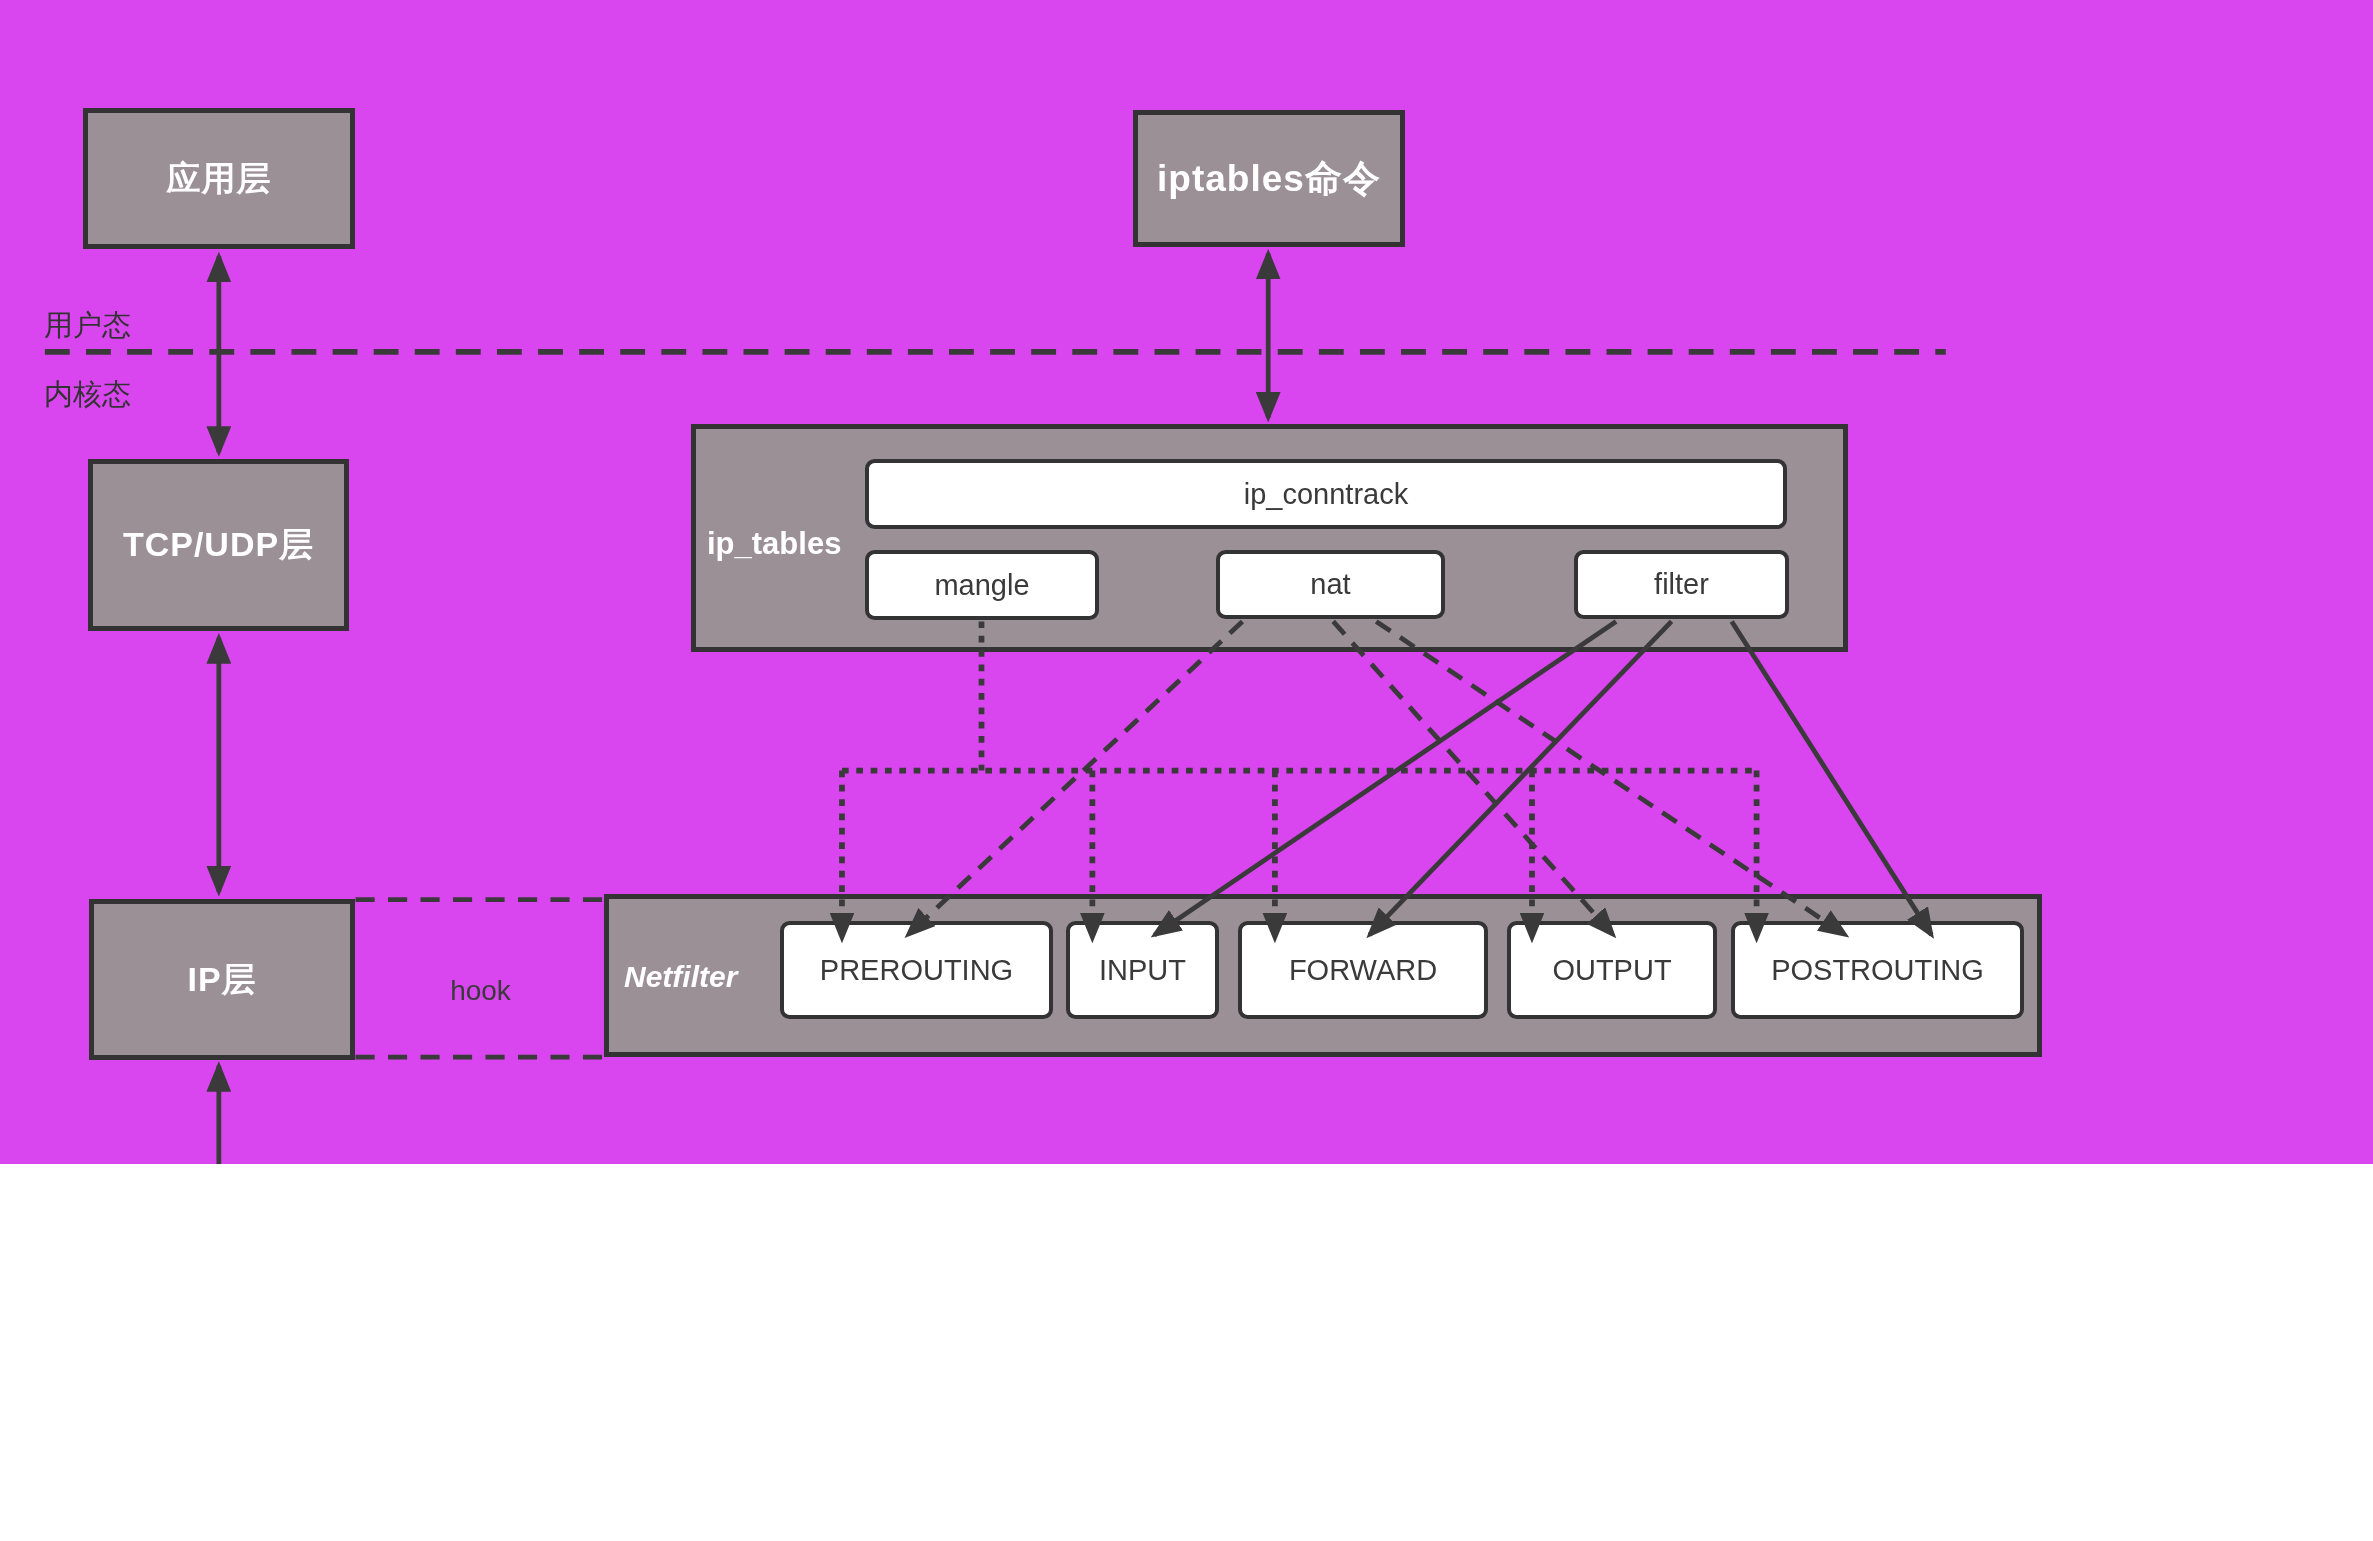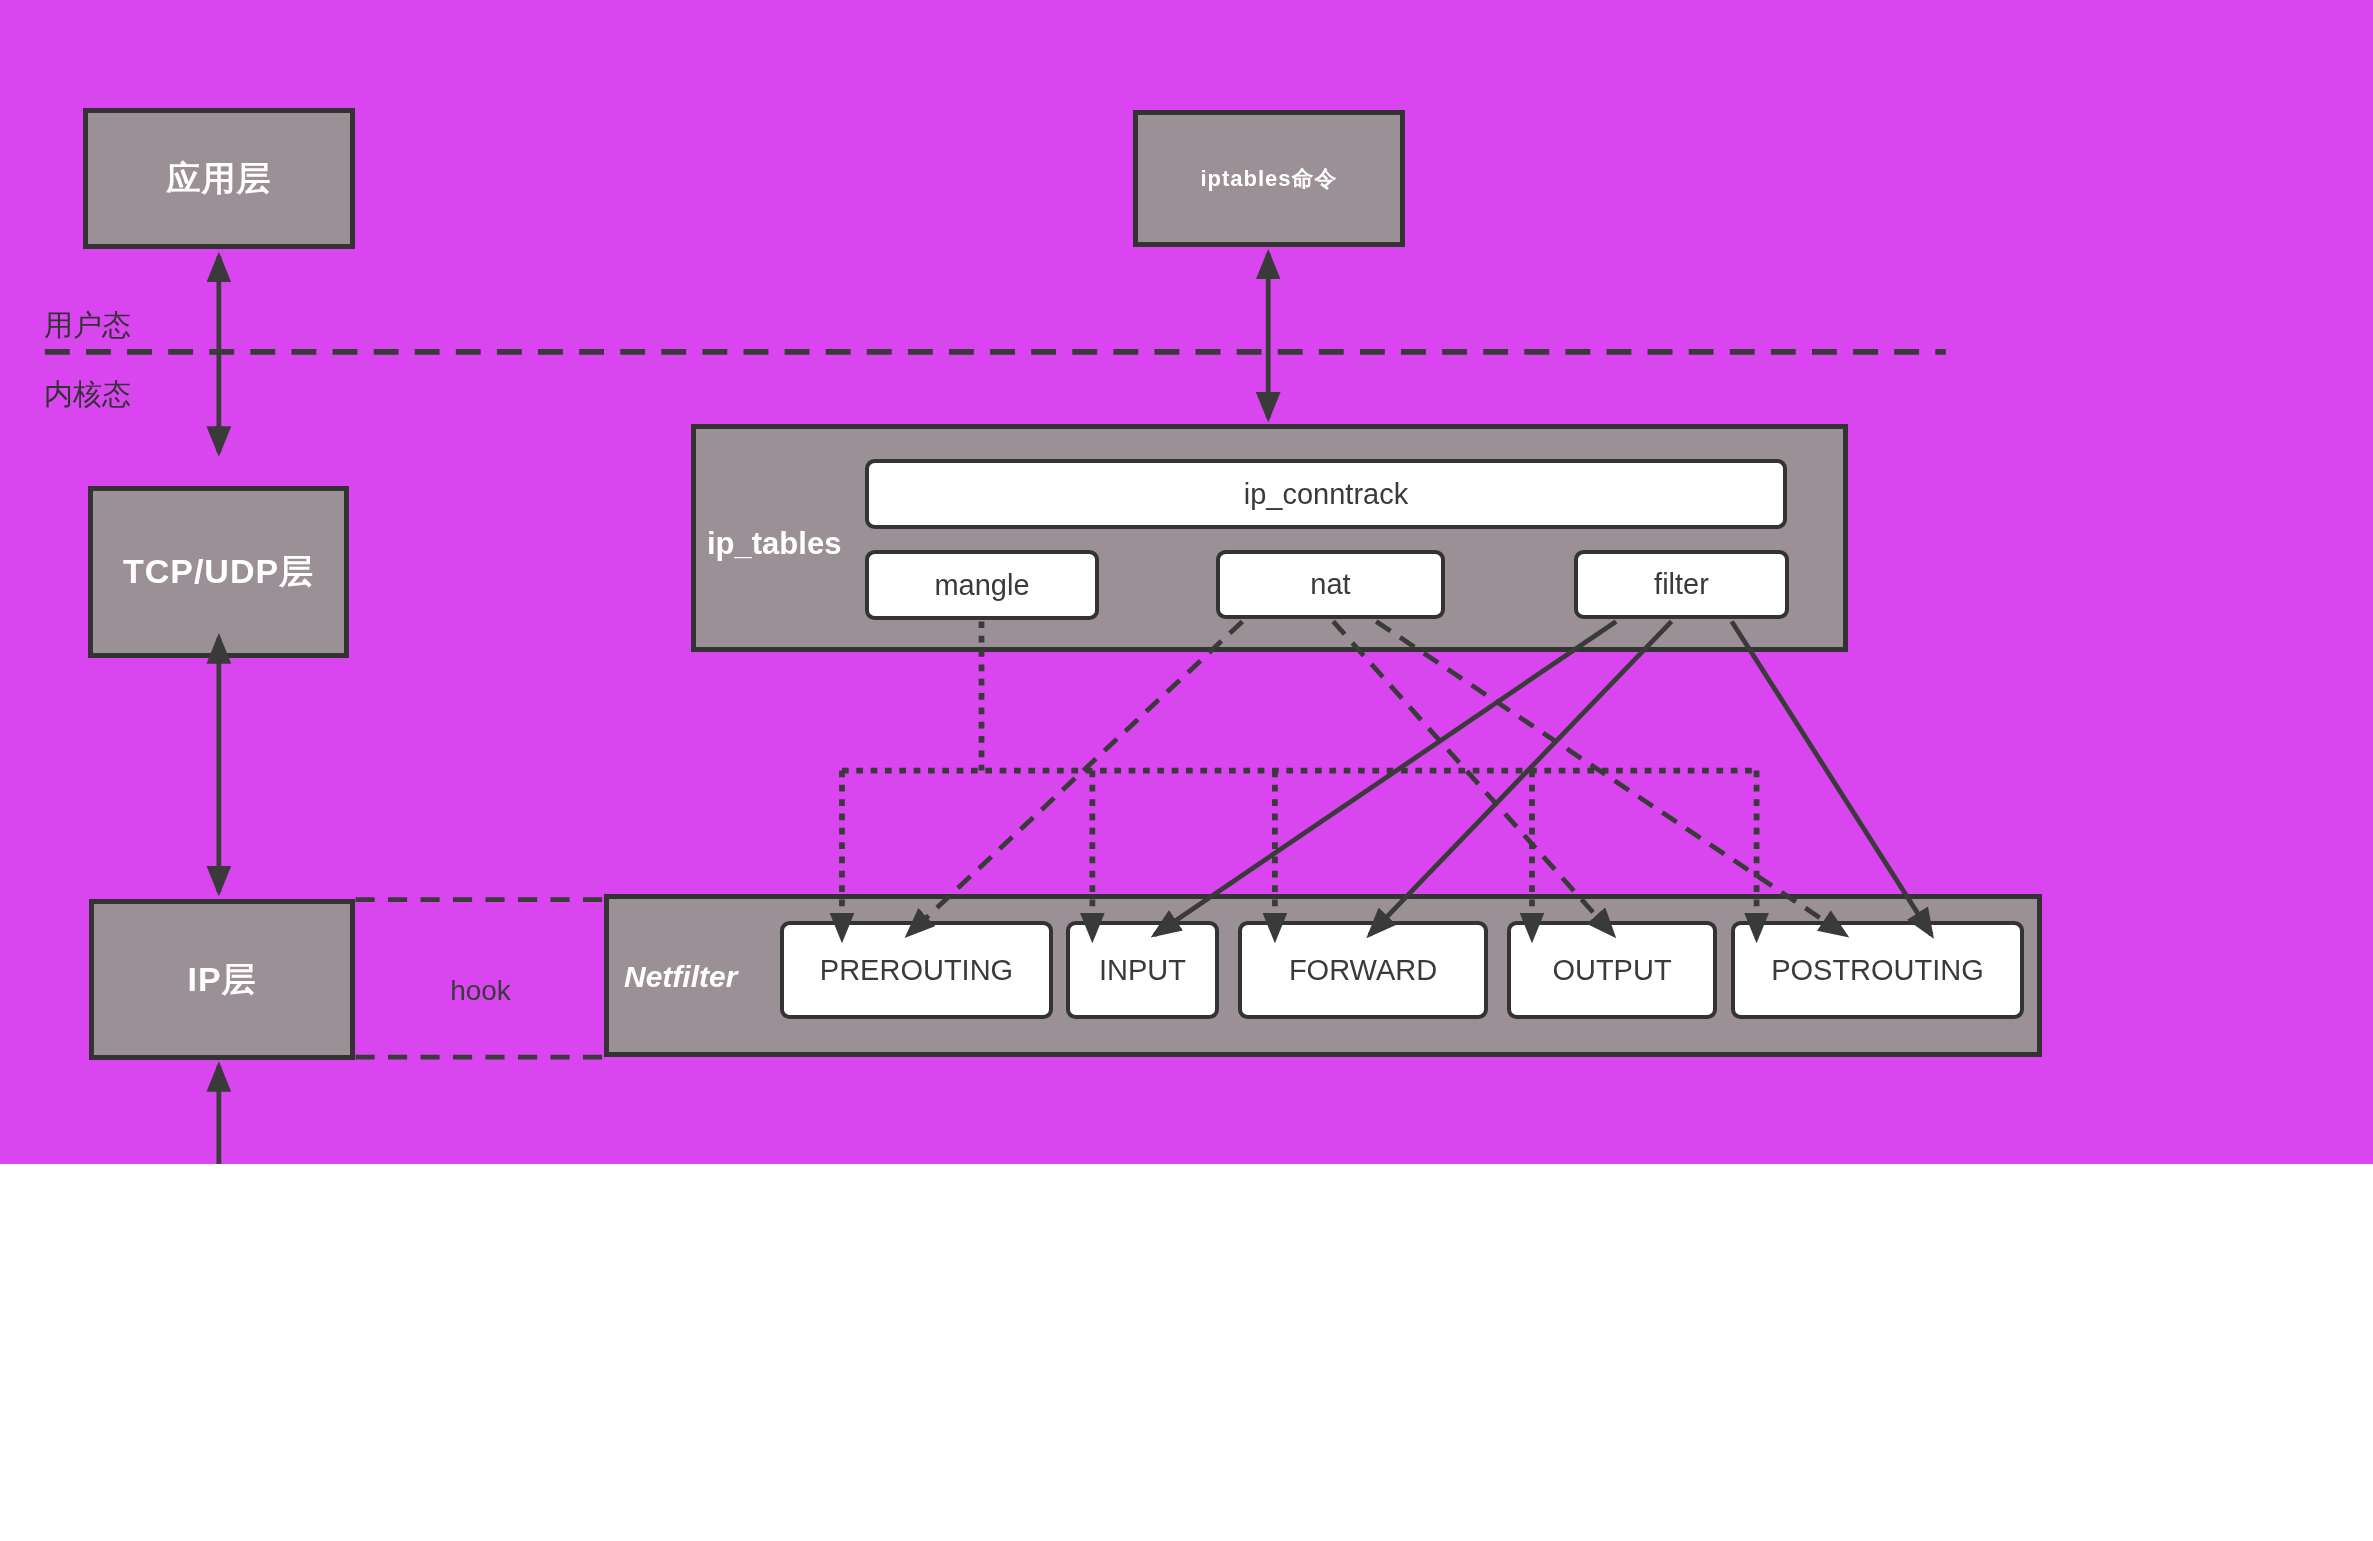--- a/index.html
+++ b/index.html
@@ -48,25 +48,25 @@
 </style>
 </head>
 <body>
 
 <div id="stage">
 
   <div class="box" style="left:83px;top:108px;width:272px;height:141px;">
     <span>应用层</span>
   </div>
 
-  <div class="box" style="left:1133px;top:110px;width:272px;height:137px;font-size:22px;">
+  <div class="box" style="left:1133px;top:110px;width:272px;height:137px;font-size:37px;">
     <span>iptables命令</span>
   </div>
 
-  <div class="box" style="left:88px;top:486px;width:261px;height:172px;">
+  <div class="box" style="left:88px;top:459px;width:261px;height:172px;">
     <span>TCP/UDP层</span>
   </div>
 
   <div class="box" style="left:691px;top:424px;width:1157px;height:228px;"></div>
   <span class="floatlabel" style="left:707px;top:526px;">ip_tables</span>
 
   <div class="box" style="left:89px;top:899px;width:266px;height:161px;">
     <span>IP层</span>
   </div>
 

